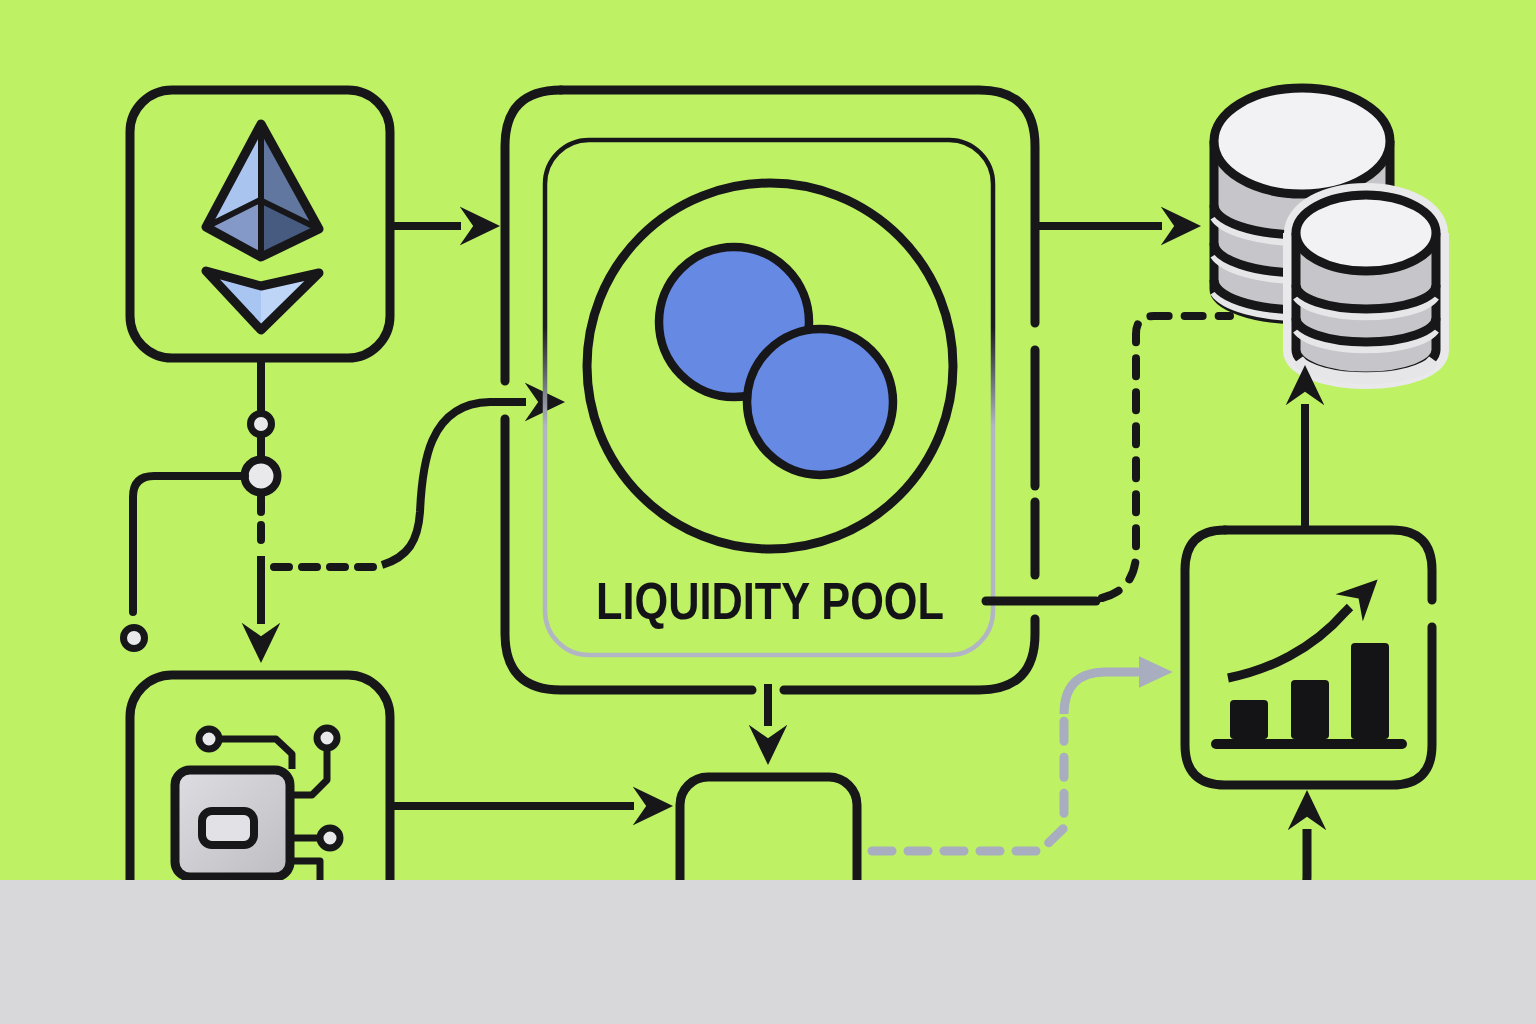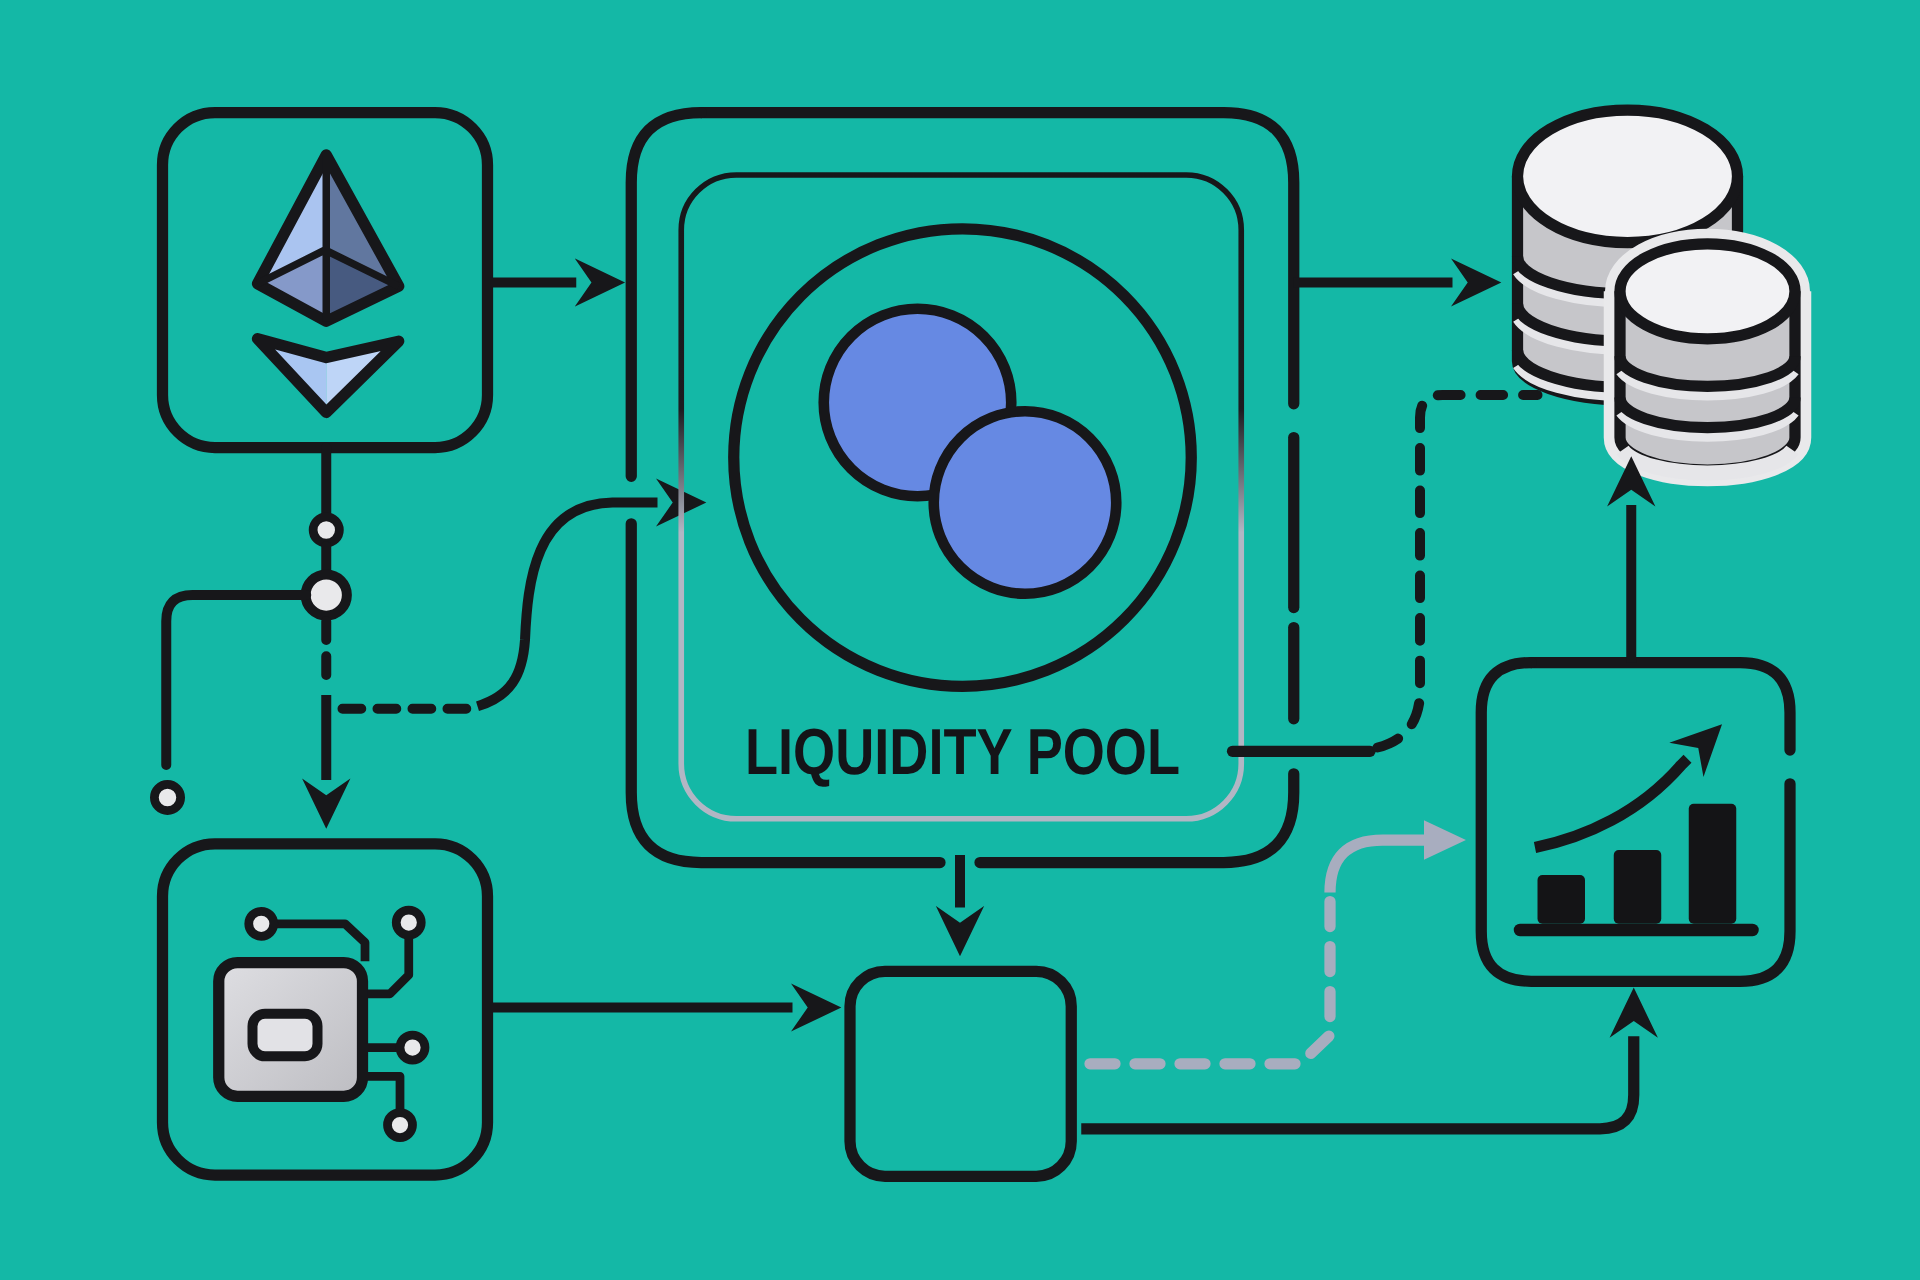--- a/index.html
+++ b/index.html
@@ -1,17 +1,17 @@
 <!DOCTYPE html>
 <html><head>
 <meta charset="utf-8">
 <style>
   html,body{margin:0;padding:0;}
   body{background:#d8d8da;font-family:"Liberation Sans",sans-serif;}
-  .stage{position:relative;width:1536px;height:1024px;background:#14b8a6;overflow:hidden;text-align:center;}
+  .stage{position:relative;width:1536px;height:880px;background:#bef264;overflow:hidden;text-align:center;}
   svg{display:block;}
   .pool-label{font-family:"Liberation Sans","DejaVu Sans",sans-serif;font-weight:bold;font-size:52px;fill:#141418;letter-spacing:0px;}
 </style>
 </head>
 <body>
 
 <div class="stage">
 <svg width="1536" height="1024" viewBox="0 0 1536 1024" xmlns="http://www.w3.org/2000/svg">
   <defs>
     <marker id="mChev" viewBox="0 0 10 10" refX="0.3" refY="5" markerWidth="42" markerHeight="46" markerUnits="userSpaceOnUse" orient="auto">

